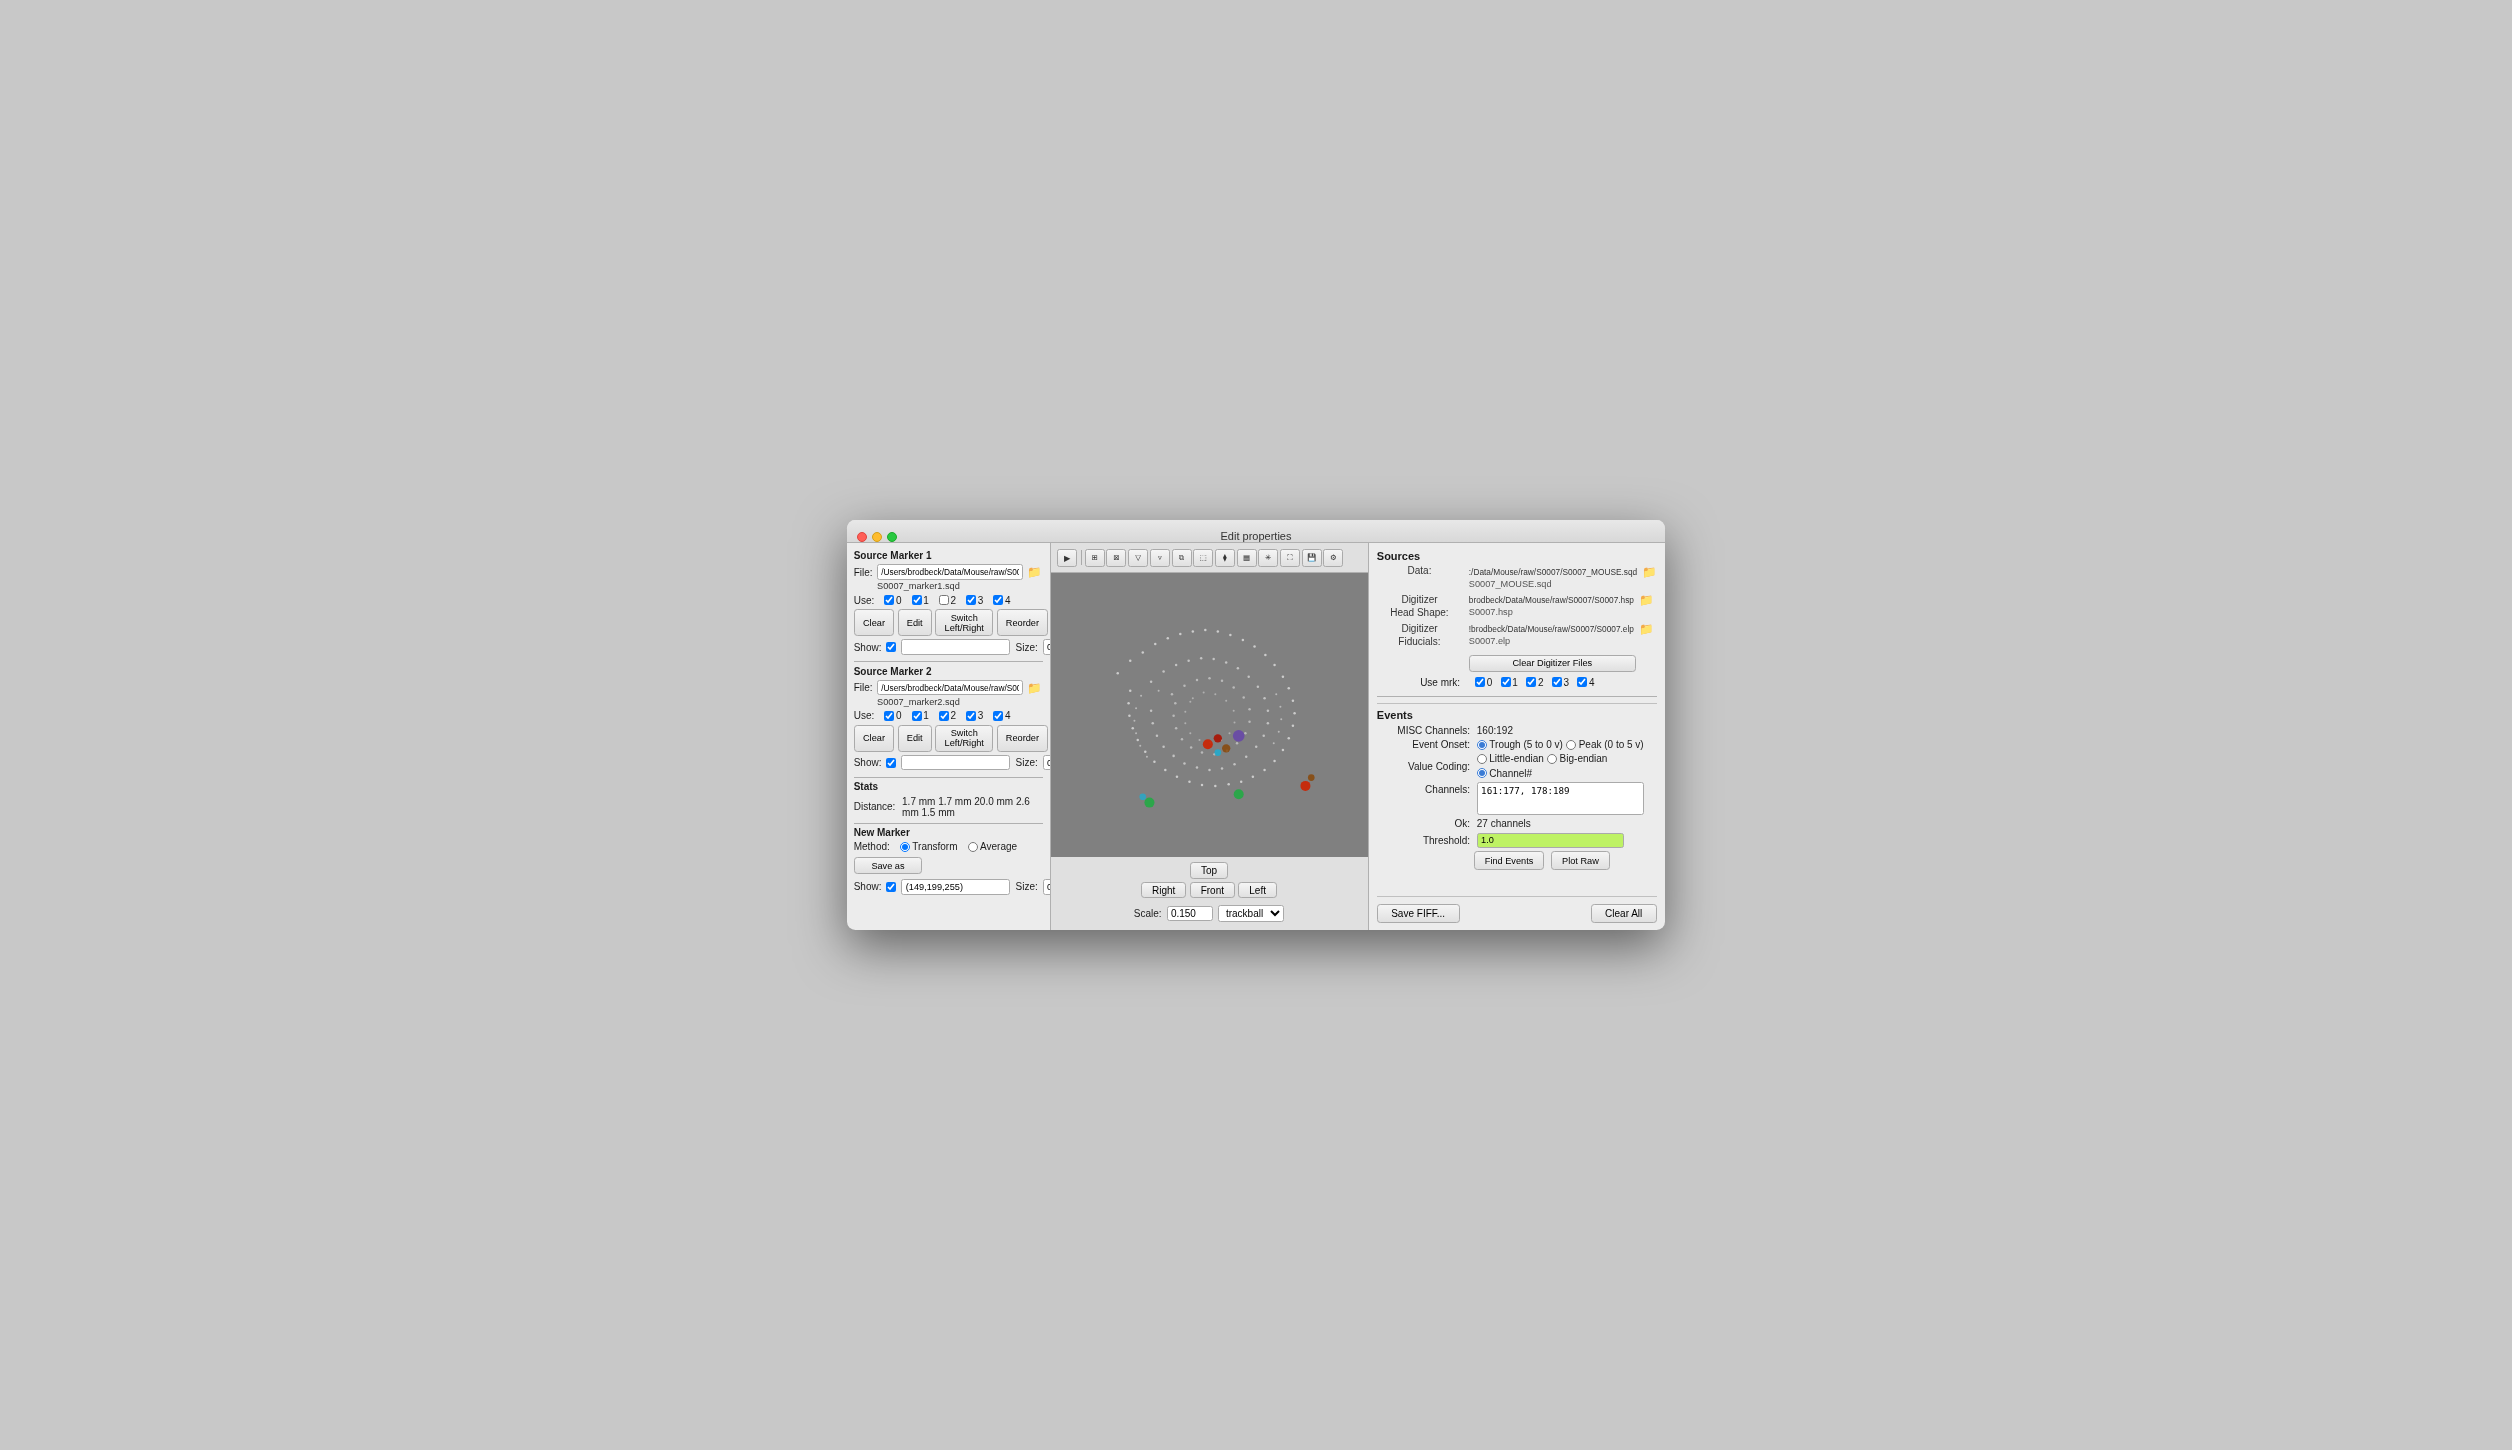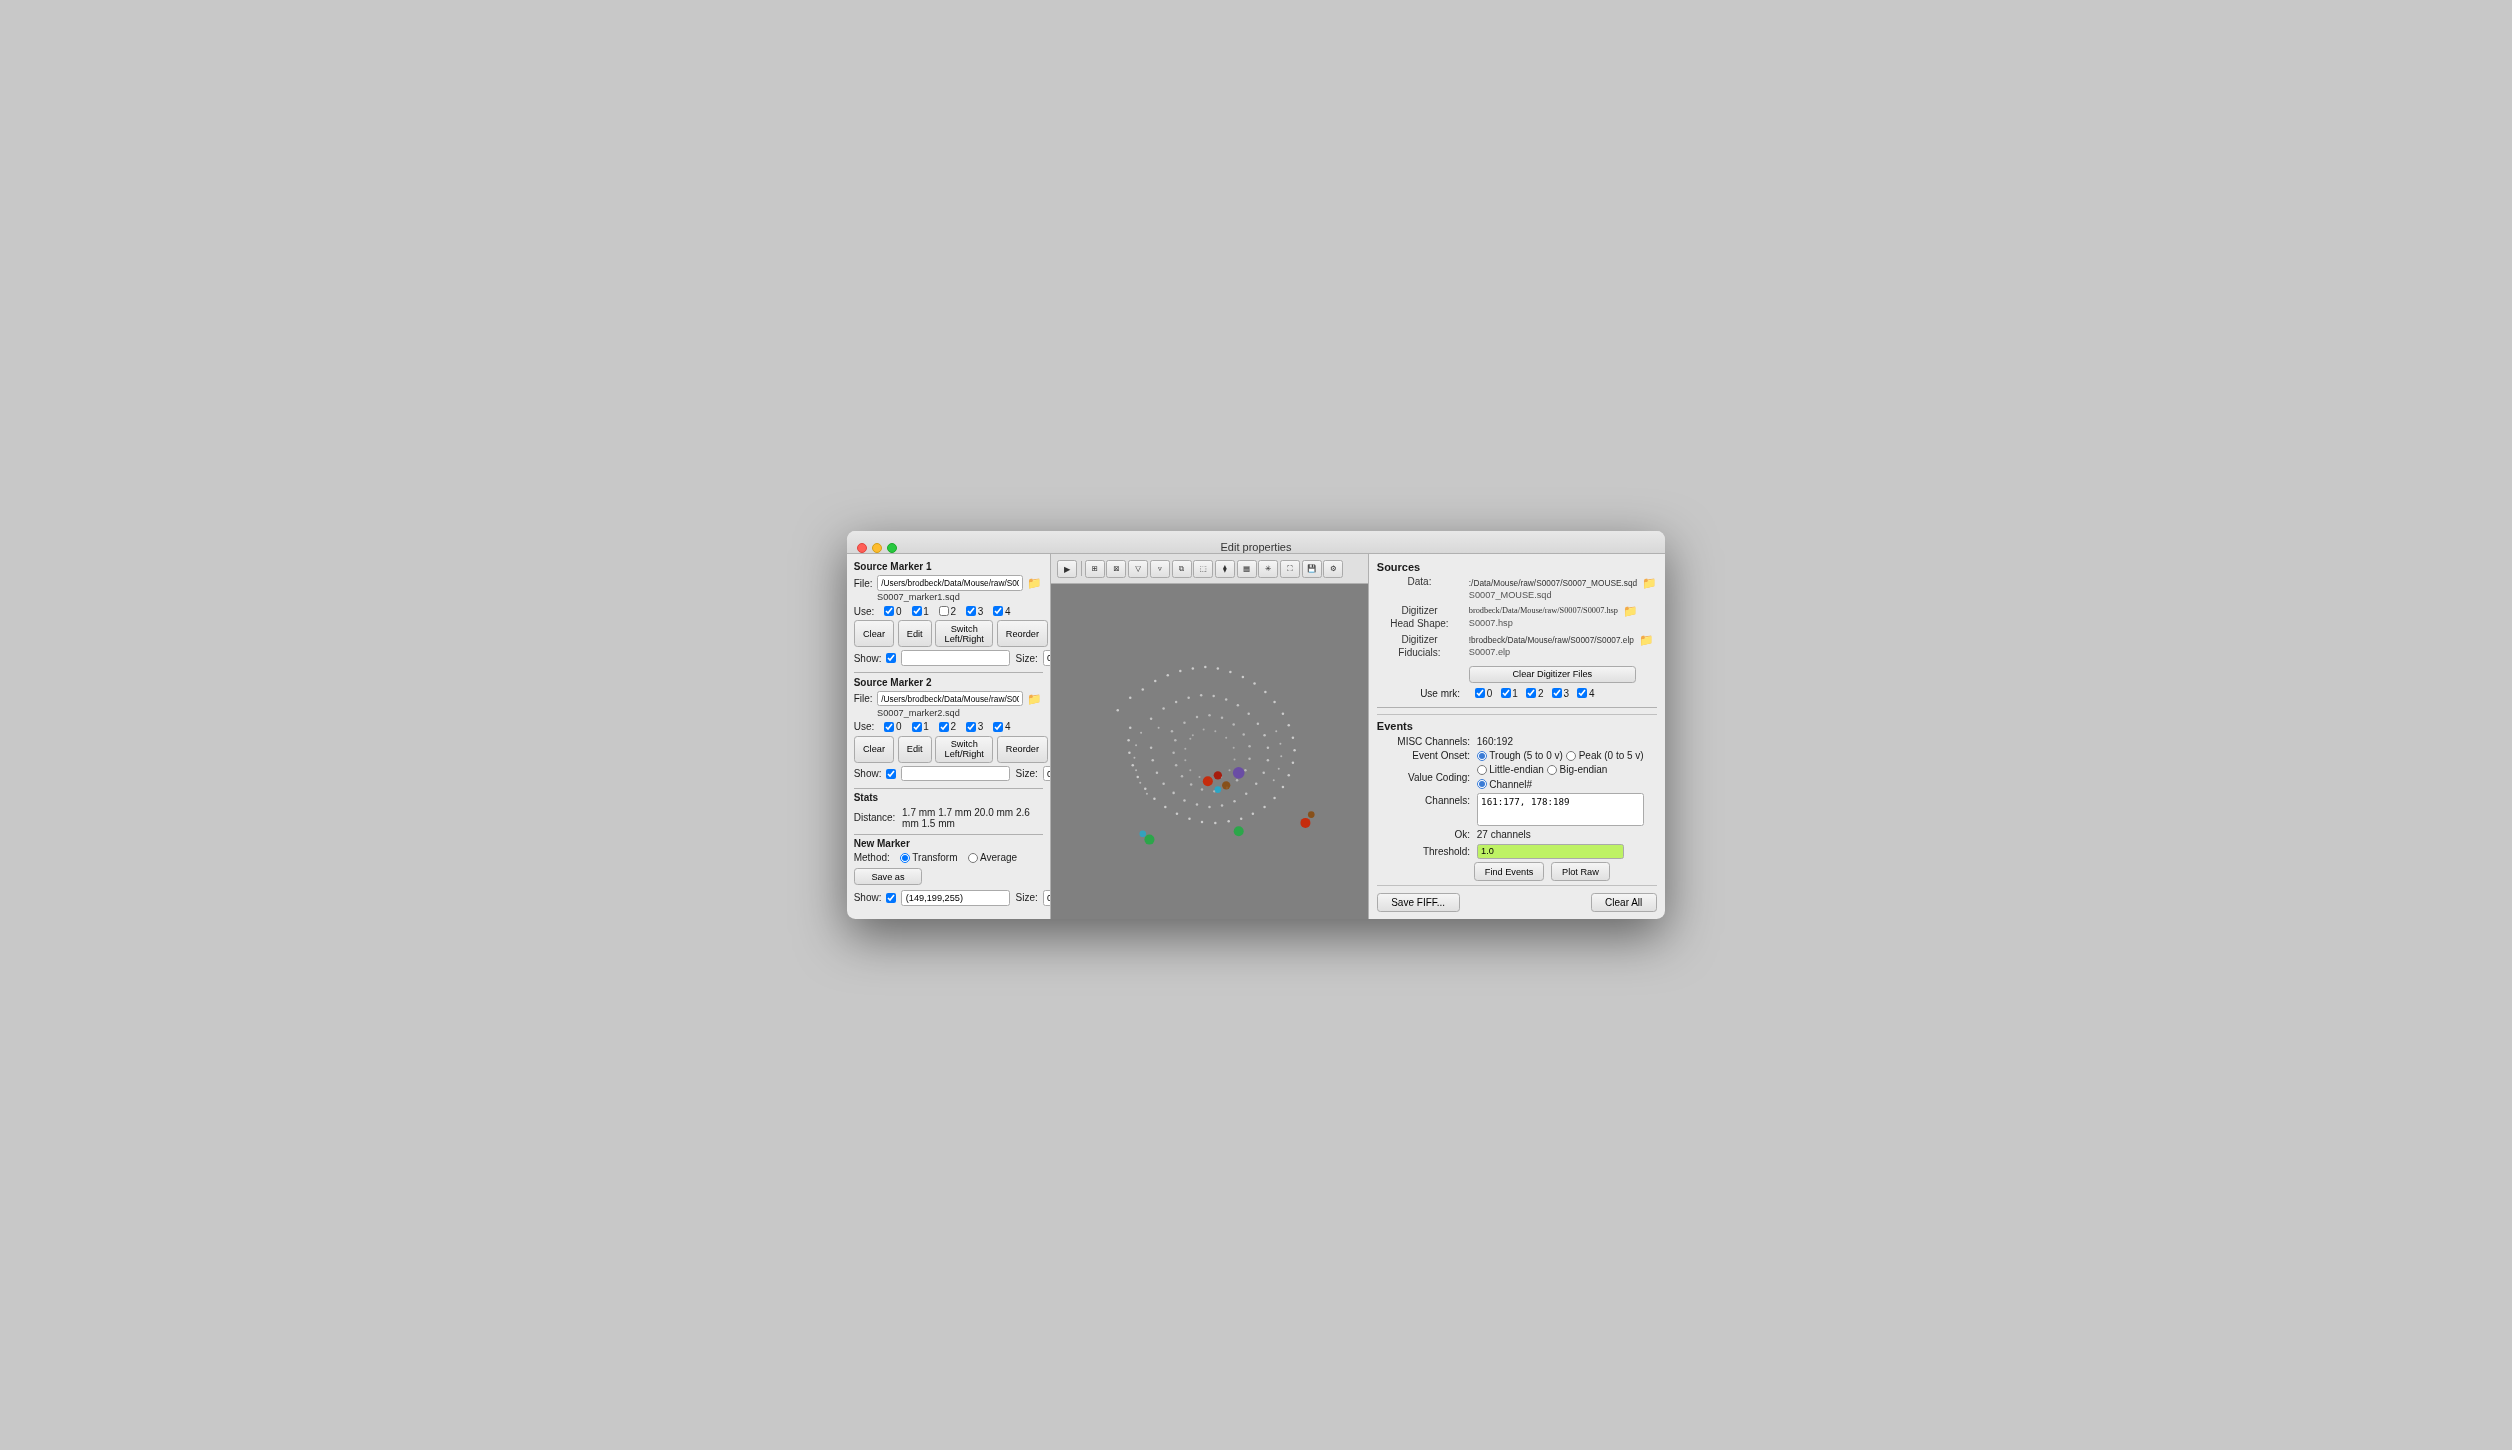--- a/index.html
+++ b/index.html
@@ -706,41 +706,58 @@
           <circle cx="225" cy="265" r="6" fill="#22aa44" opacity="0.9"></circle>
 
           <circle cx="305" cy="255" r="6" fill="#cc2200" opacity="0.9"></circle>
           <circle cx="312" cy="245" r="4" fill="#884400" opacity="0.8"></circle>
 
           <circle cx="118" cy="275" r="6" fill="#22aa44" opacity="0.9"></circle>
           <circle cx="110" cy="268" r="4" fill="#22aacc" opacity="0.8"></circle>
         </svg>
       </div>
 
+      <div style="background:#e0e0e0; padding:5px; display:flex; flex-direction:column; align-items:center; gap:3.3px;">
+        <div class="view-row">
+          <button class="view-btn">Top</button>
+        </div>
+        <div class="view-row">
+          <button class="view-btn">Right</button>
+          <button class="view-btn">Front</button>
+          <button class="view-btn">Left</button>
+        </div>
+        <div class="scale-row">
+          <span>Scale:</span>
+          <input class="scale-input" type="text" value="0.150" style="">
+          <select class="select-box">
+            <option>trackball</option>
+          </select>
+        </div>
+      </div>
     </div>
 
     <div class="right-controls">
       <div class="right-section-header">Sources</div>
 
       <div class="data-row">
         <span class="data-label">Data:</span>
         <div class="data-value-col">
           <div style="display:flex;align-items:center;gap:1.7px;">
             <span class="data-path" style="font-size:8.3px;">:/Data/Mouse/raw/S0007/S0007_MOUSE.sqd</span>
             <span class="folder-icon-btn">📁</span>
           </div>
           <span class="data-short">S0007_MOUSE.sqd</span>
         </div>
       </div>
 
       <div class="data-row">
         <span class="data-label" style="line-height:1.3;">Digitizer<br>Head Shape:</span>
         <div class="data-value-col">
           <div style="display:flex;align-items:center;gap:1.7px;">
-            <span class="data-path" style="font-size:8.3px;font-family:Liberation Serif, serif;">brodbeck/Data/Mouse/raw/S0007/S0007.hsp</span>
+            <span class="data-path" style="font-size:8.3px;">brodbeck/Data/Mouse/raw/S0007/S0007.hsp</span>
             <span class="folder-icon-btn">📁</span>
           </div>
           <span class="data-short">S0007.hsp</span>
         </div>
       </div>
 
       <div class="data-row">
         <span class="data-label" style="line-height:1.3;">Digitizer<br>Fiducials:</span>
         <div class="data-value-col">
           <div style="display:flex;align-items:center;gap:1.7px;">

